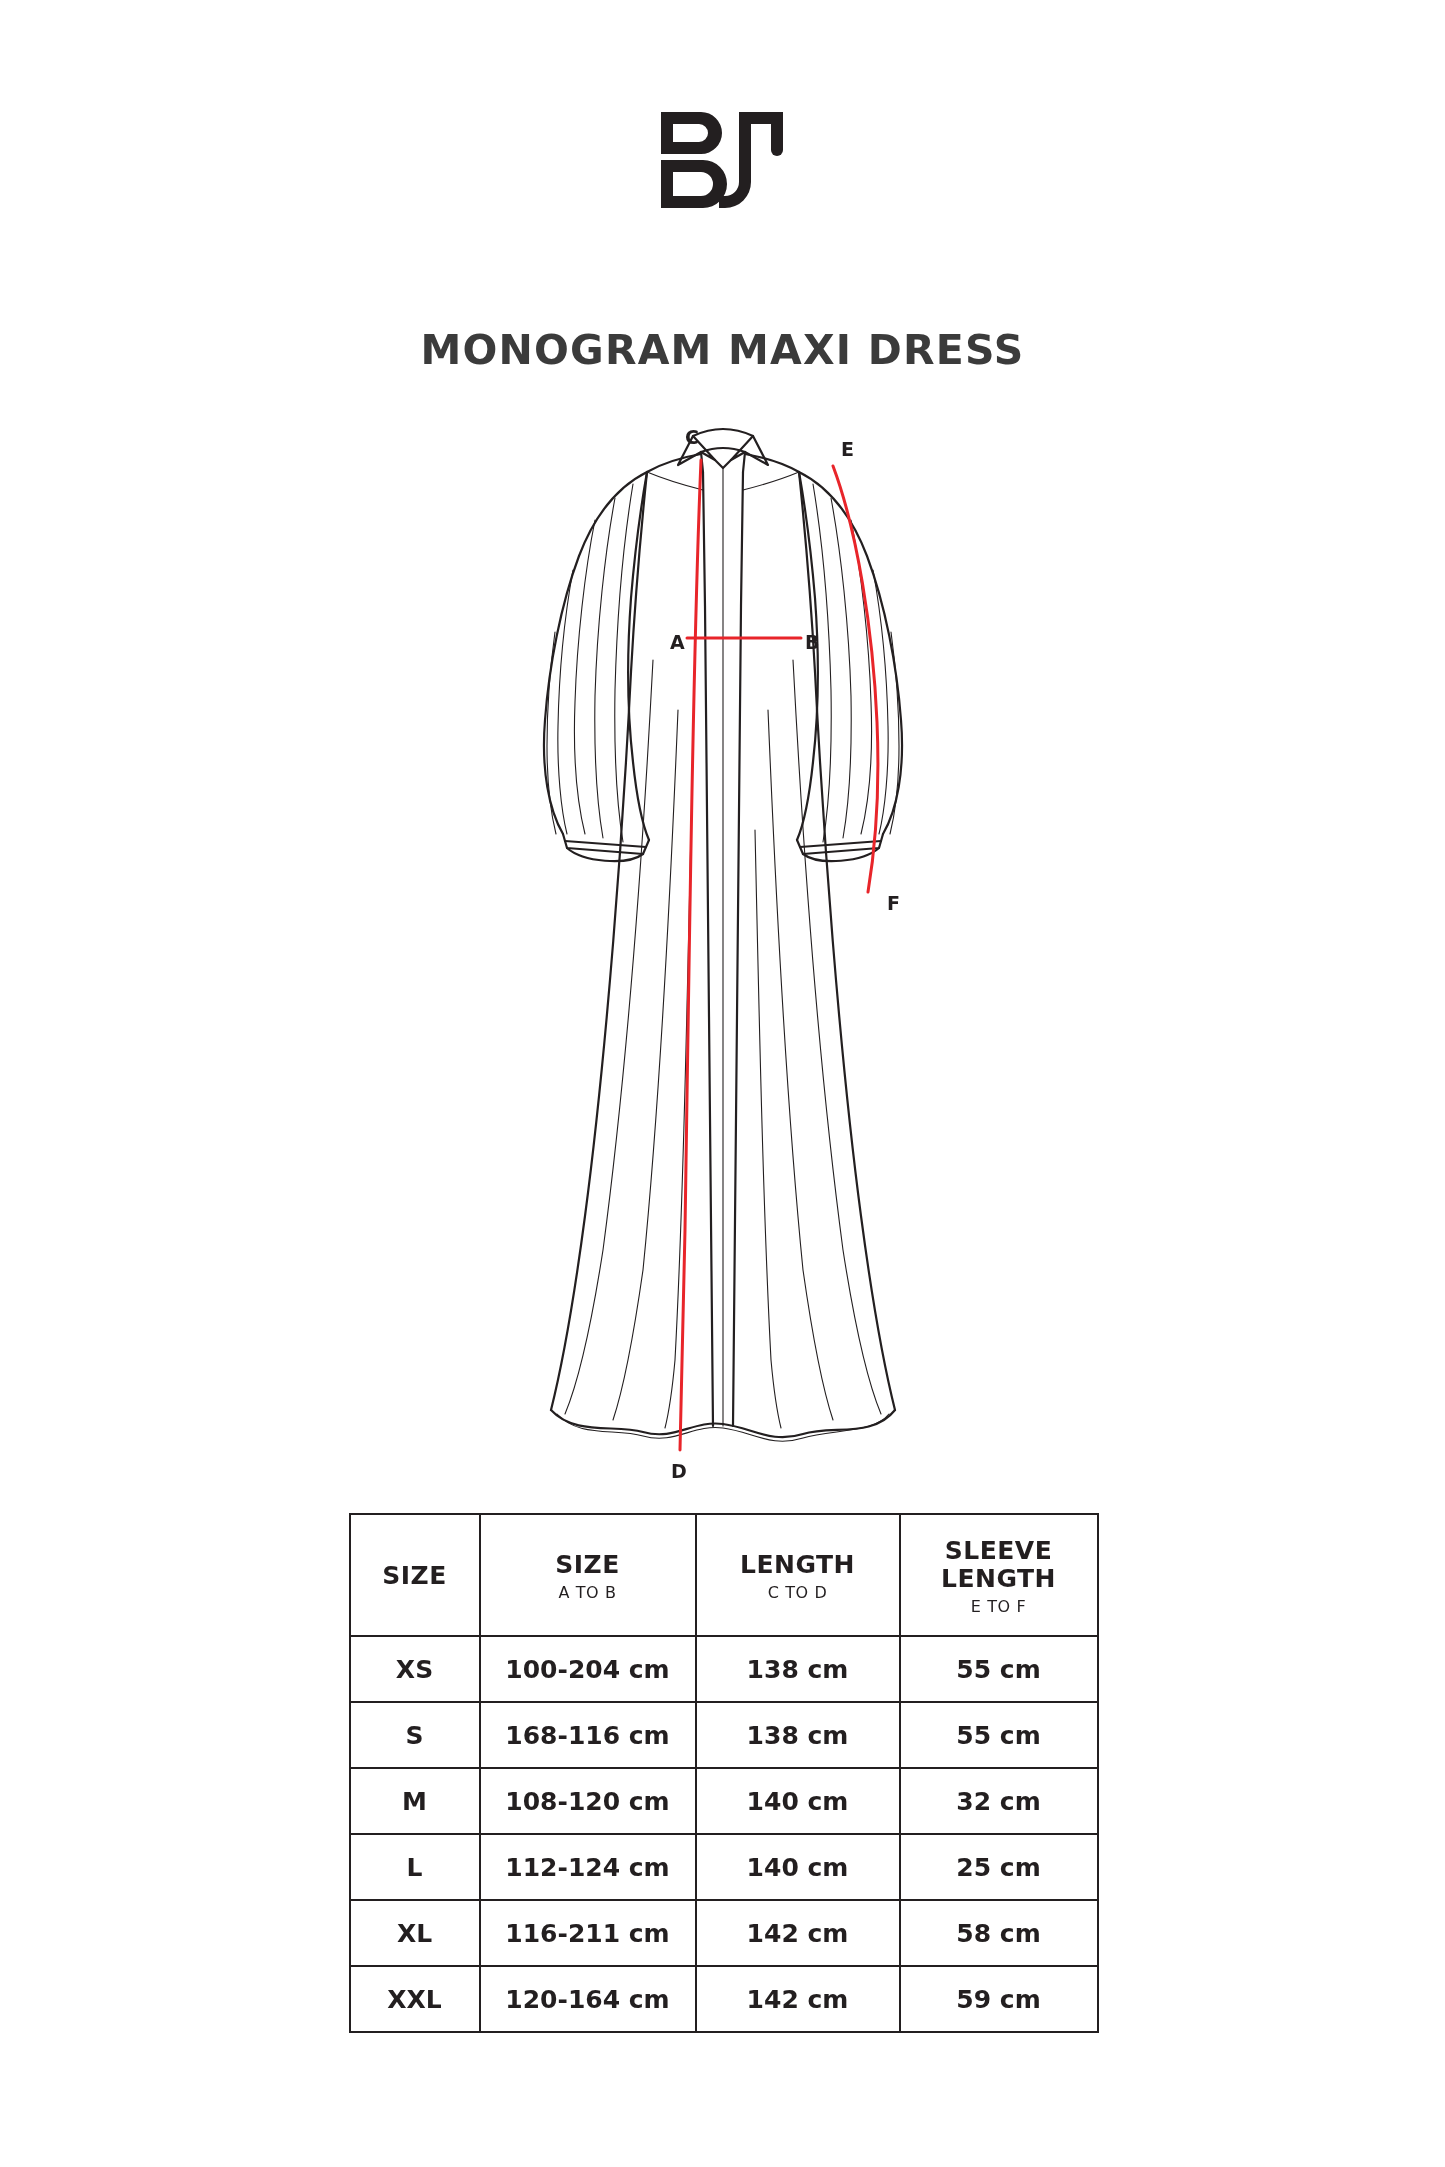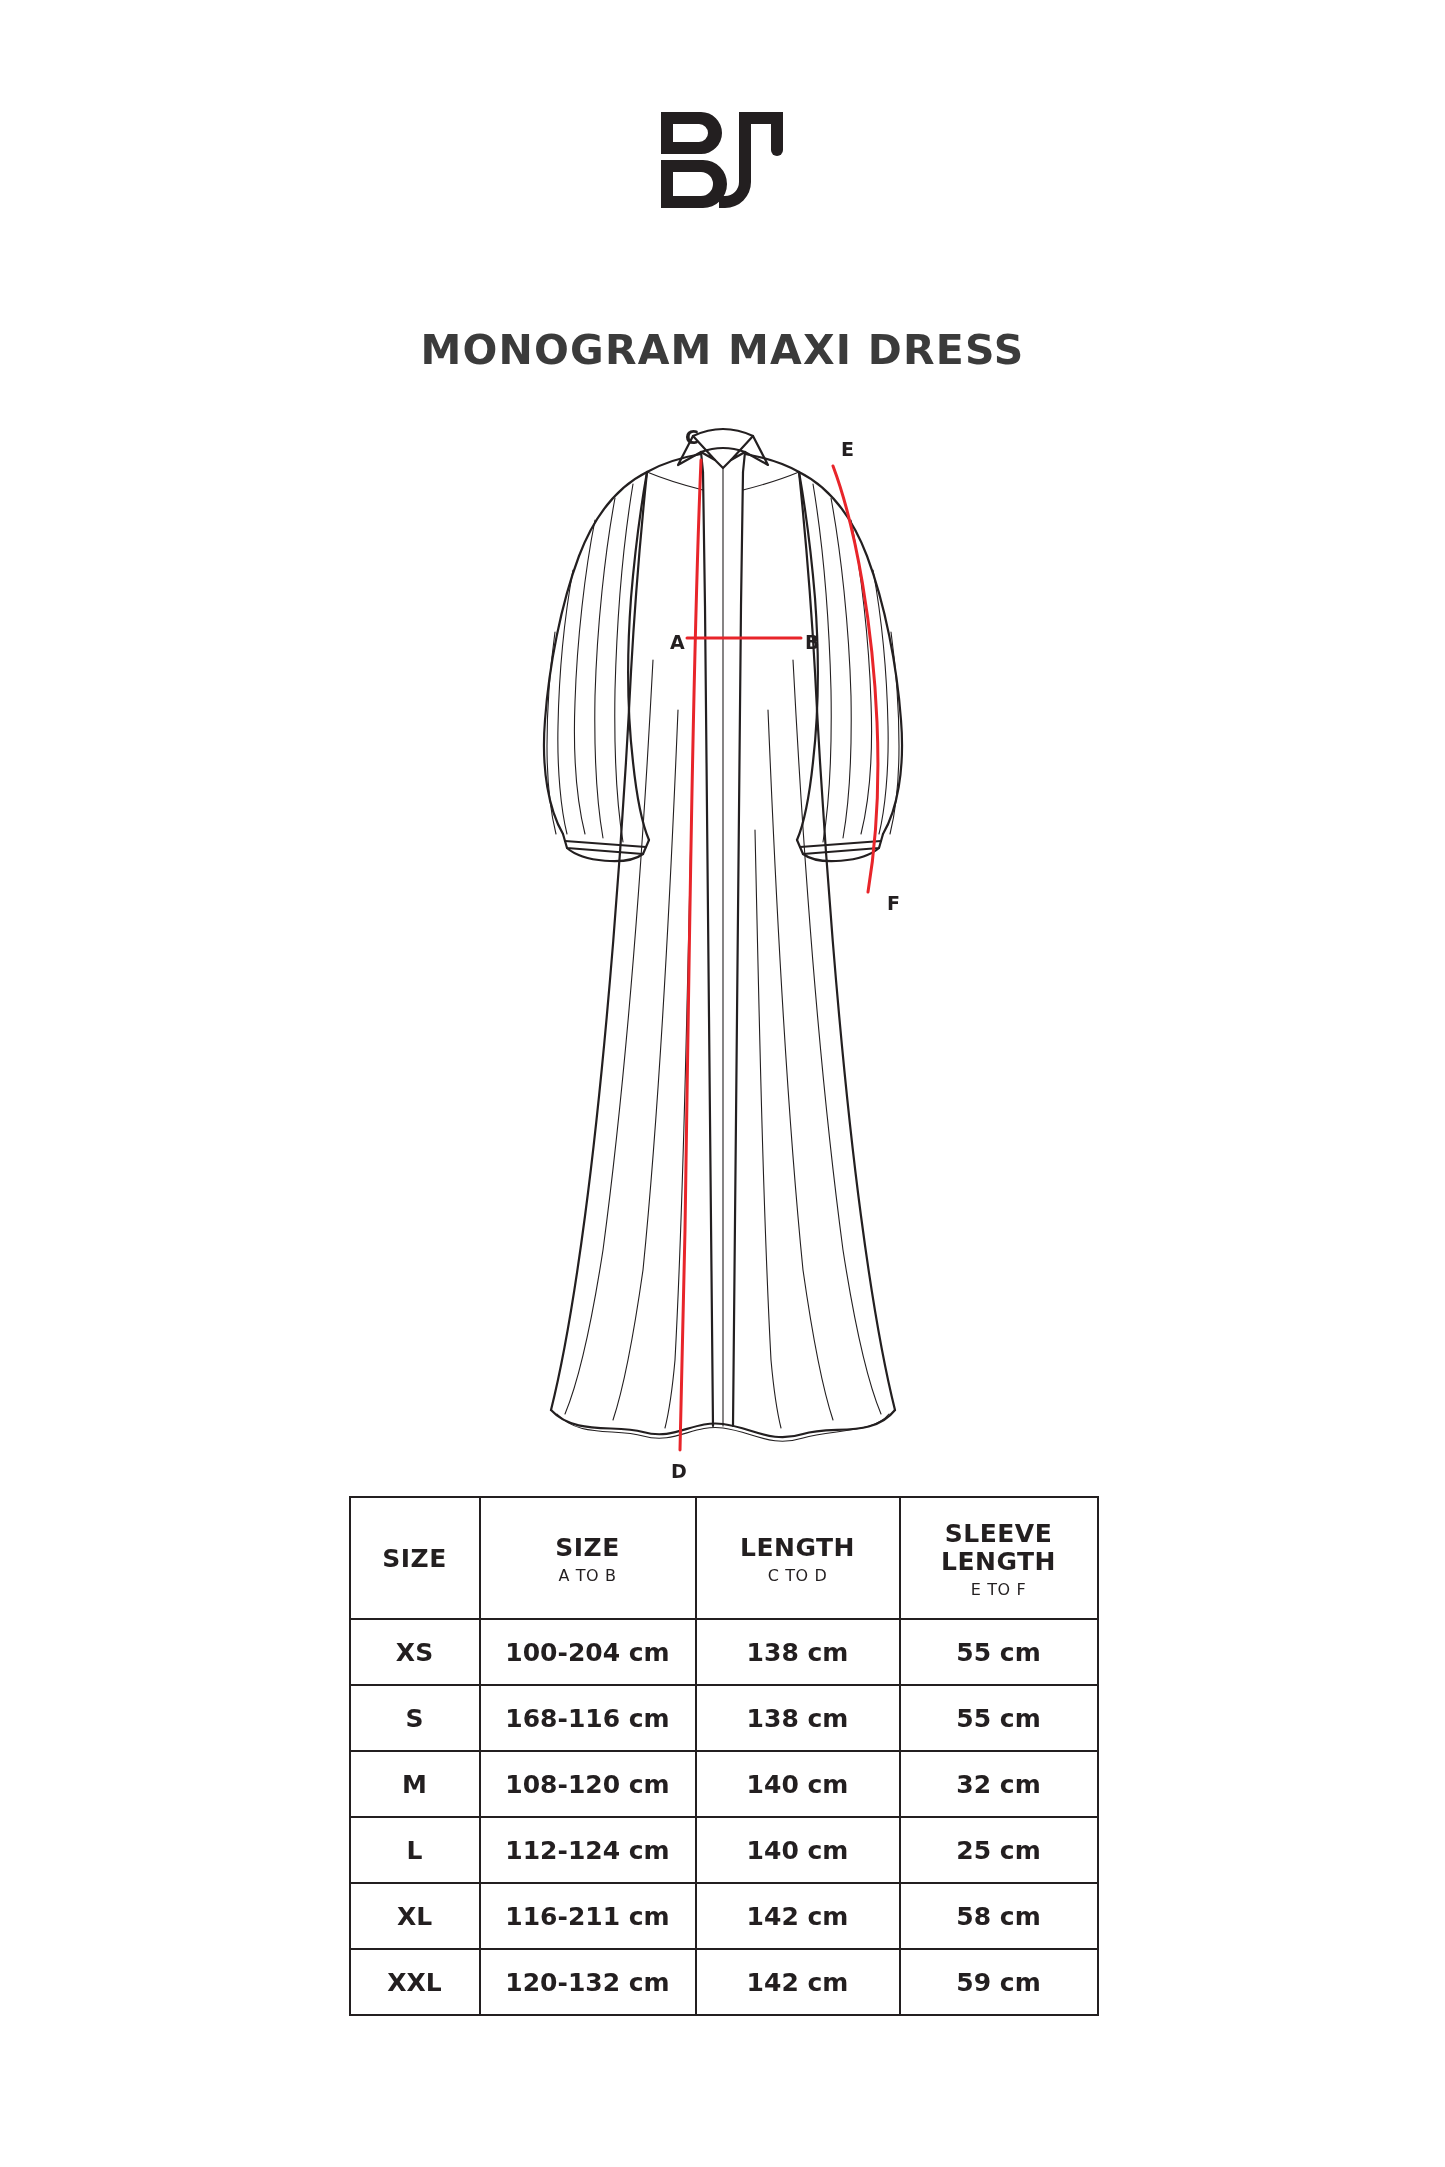--- a/index.html
+++ b/index.html
@@ -53,21 +53,21 @@
     position: relative;
   }
   .illustration svg {
     display: block;
     width: 100%;
     height: 100%;
   }
 
   
   .table-wrap {
-    margin-top: 6px;
+    margin-top: 23px;
     width: 748px;
   }
   table.size-table {
     border-collapse: collapse;
     width: 100%;
     table-layout: fixed;
   }
   table.size-table th, table.size-table td {
     border: 2px solid #231f20;
     text-align: center;
@@ -266,21 +266,21 @@
           <td>25 cm</td>
         </tr>
         <tr>
           <td class="size-cell">XL</td>
           <td>116-211 cm</td>
           <td>142 cm</td>
           <td>58 cm</td>
         </tr>
         <tr>
           <td class="size-cell">XXL</td>
-          <td>120-132 cm</td>
+          <td>120-164 cm</td>
           <td>142 cm</td>
           <td>59 cm</td>
         </tr>
       </tbody>
     </table>
   </div>
 
 </div>
 
 </body></html>

